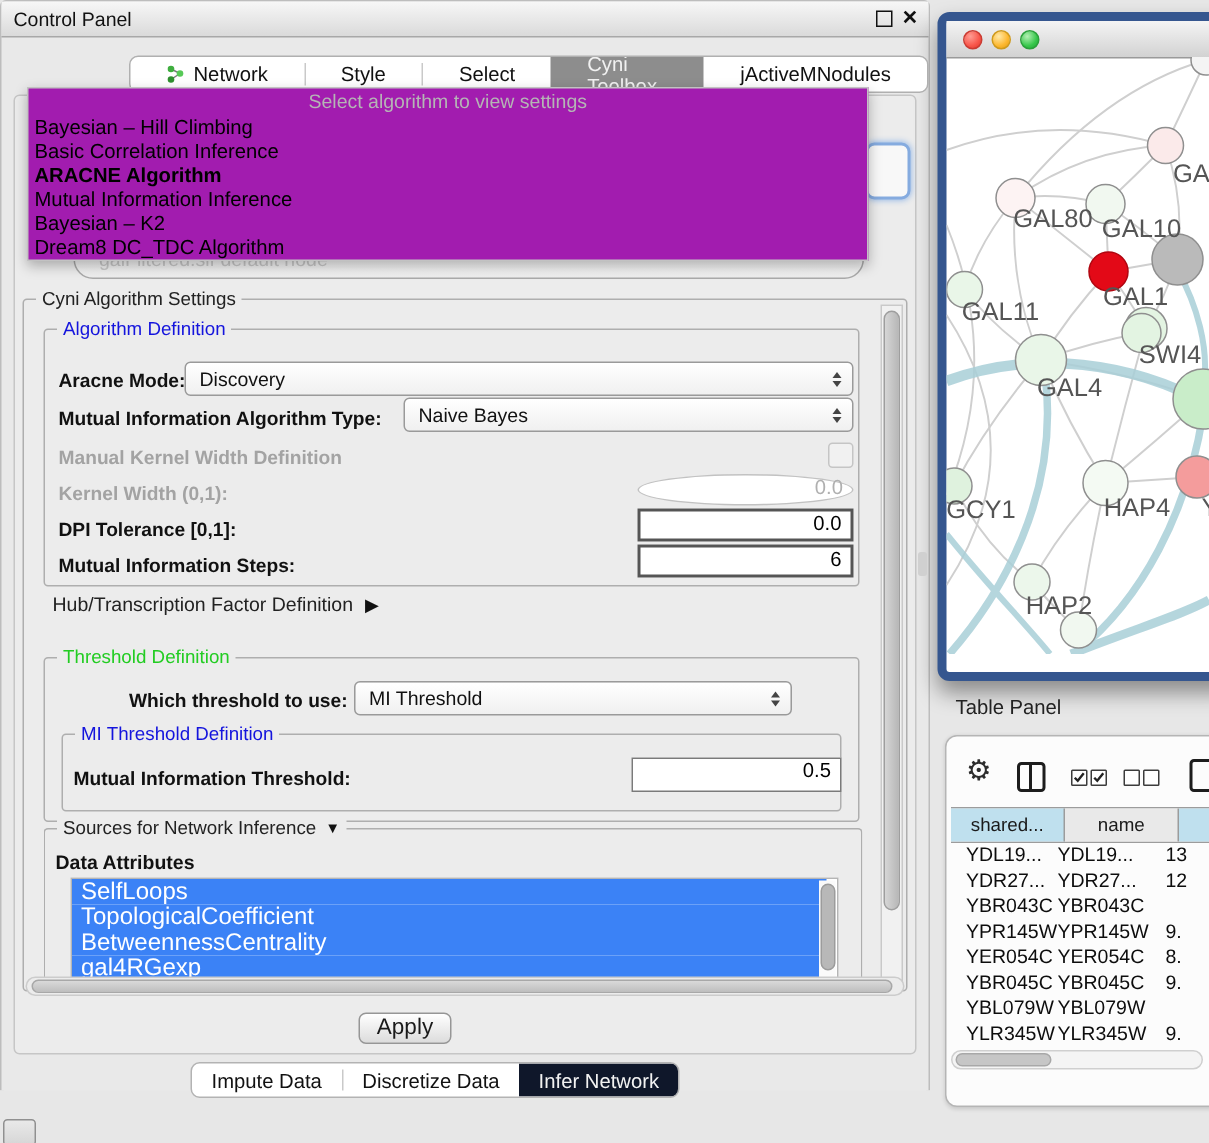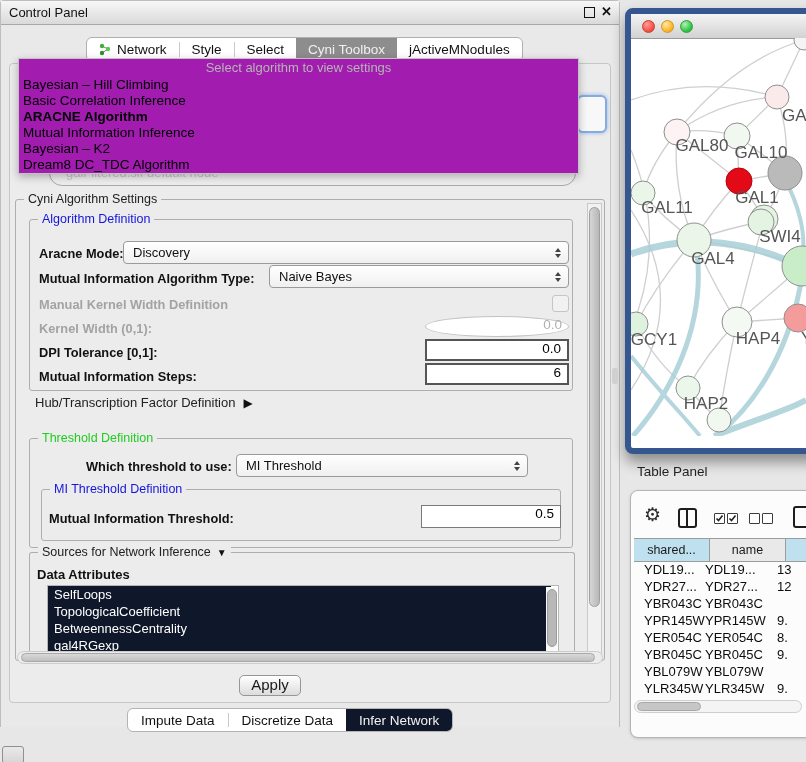--- a/index.html
+++ b/index.html
@@ -15,21 +15,21 @@
   .cp-title{font-size:13px;padding-left:8px;color:#111;}
   .float-btn{position:absolute;right:24px;top:6px;width:9px;height:9px;border:1.5px solid #111;background:transparent;}
   .close-btn{position:absolute;right:7px;top:3px;font-size:13px;font-weight:bold;color:#111;cursor:default;}
 
   .main-container{left:8px;top:62px;width:602px;height:640px;background:#ececec;
                   border:1px solid #c6c6c6;border-radius:4px;box-sizing:border-box;}
 
   
   .tabbar{left:85px;top:36px;height:23px;display:flex;align-items:stretch;background:#fff;
           border:1px solid #b0b0b0;border-radius:6px;overflow:hidden;z-index:20;font-size:13.5px;}
-  .tab{display:flex;align-items:center;padding:0 12px;color:#111;}
+  .tab{display:flex;align-items:center;padding:0 24px;color:#111;}
   .tab.selected{background:#8d8d8d;color:#f1f1f1;}
   .tabsep{width:1px;background:#c9c9c9;margin:4px 0;}
   .net-ico{width:13px;height:13px;margin-right:5px;}
 
   
   .focus-combo{left:576px;top:94px;width:26px;height:34px;background:#f8f8f8;border:2px solid #85abdf;
                border-radius:6px;box-shadow:0 0 4px #8db3e6;z-index:4;}
   .sliver-combo{left:48px;top:158px;width:527px;height:27px;border:1px solid #a9a9a9;border-radius:13px;
                 background:linear-gradient(#fdfdfd,#ededed);z-index:4;color:#c9c9c9;font-size:13px;
                 display:flex;align-items:center;padding-left:16px;box-sizing:border-box;}
@@ -64,21 +64,21 @@
   .tfield.dark{border:2px solid #555;}
   .checkbox{position:absolute;width:15px;height:15px;border:1px solid #c5c5c5;border-radius:3px;background:#f1f1f1;}
 
   .hub-row{position:absolute;left:34px;top:394px;font-size:13px;color:#222;display:flex;align-items:center;z-index:2;}
   .hub-arrow{margin-left:8px;font-size:12px;color:#111;}
   .src-arrow{margin-left:6px;font-size:10px;color:#111;}
 
   
   .attr-list{left:46px;top:584px;width:512px;height:69px;background:#fff;border:1px solid #b5b5b5;
              box-sizing:border-box;overflow:hidden;}
-  .attr-item{height:17px;line-height:17px;background:#0f172a;color:#fff;font-size:13px;padding-left:6px;
+  .attr-item{height:17px;line-height:17px;background:#3b82f6;color:#fff;font-size:16px;padding-left:6px;
              width:calc(100% - 13px);}
   .list-vscroll{position:absolute;right:1px;top:1px;width:11px;height:66px;background:#fafafa;}
   .list-vthumb{position:absolute;left:1px;top:2px;width:8px;height:56px;background:#b8b8b8;border:1px solid #9c9c9c;border-radius:5px;}
 
   
   .vscroll{left:586px;top:202px;width:15px;height:452px;background:#f1f1f1;border:1px solid #c9c9c9;box-sizing:border-box;}
   .vthumb{position:absolute;left:1px;top:3px;width:11px;height:400px;border-radius:6px;
           background:linear-gradient(90deg,#d6d6d6,#b7b7b7);border:1px solid #9e9e9e;box-sizing:border-box;}
   .hscroll{left:16px;top:650px;width:586px;height:13px;background:#ececec;border:1px solid #cccccc;border-radius:7px;box-sizing:border-box;}
   .hthumb{position:absolute;left:3px;top:1px;height:9px;width:574px;border-radius:5px;

